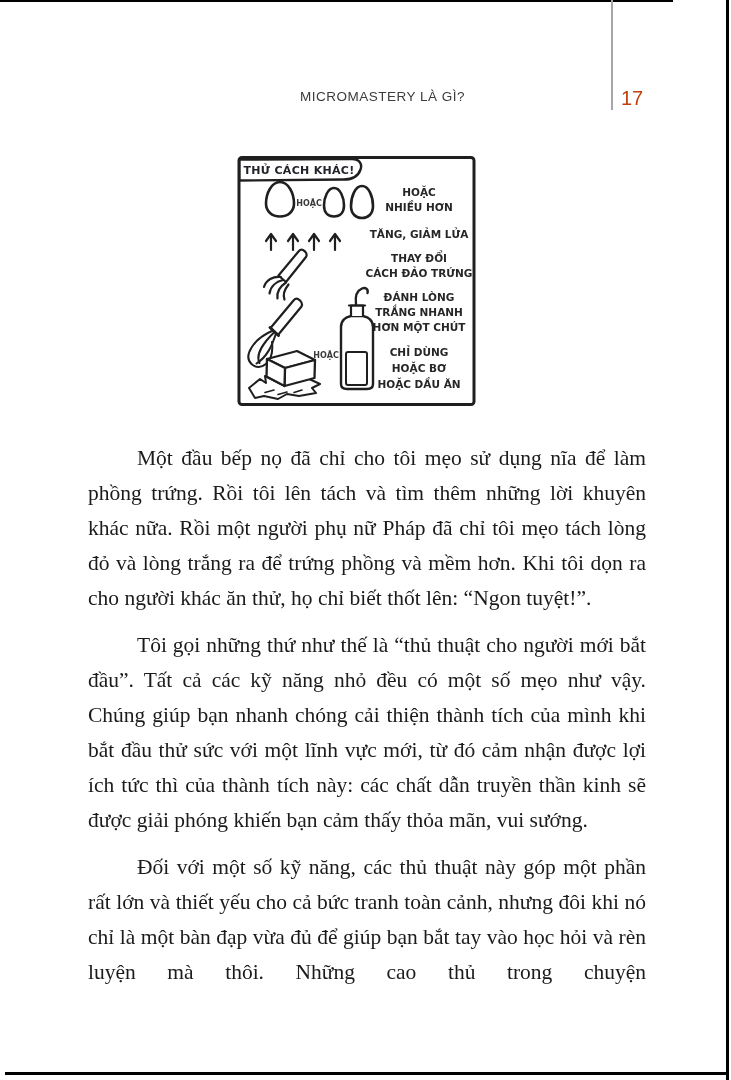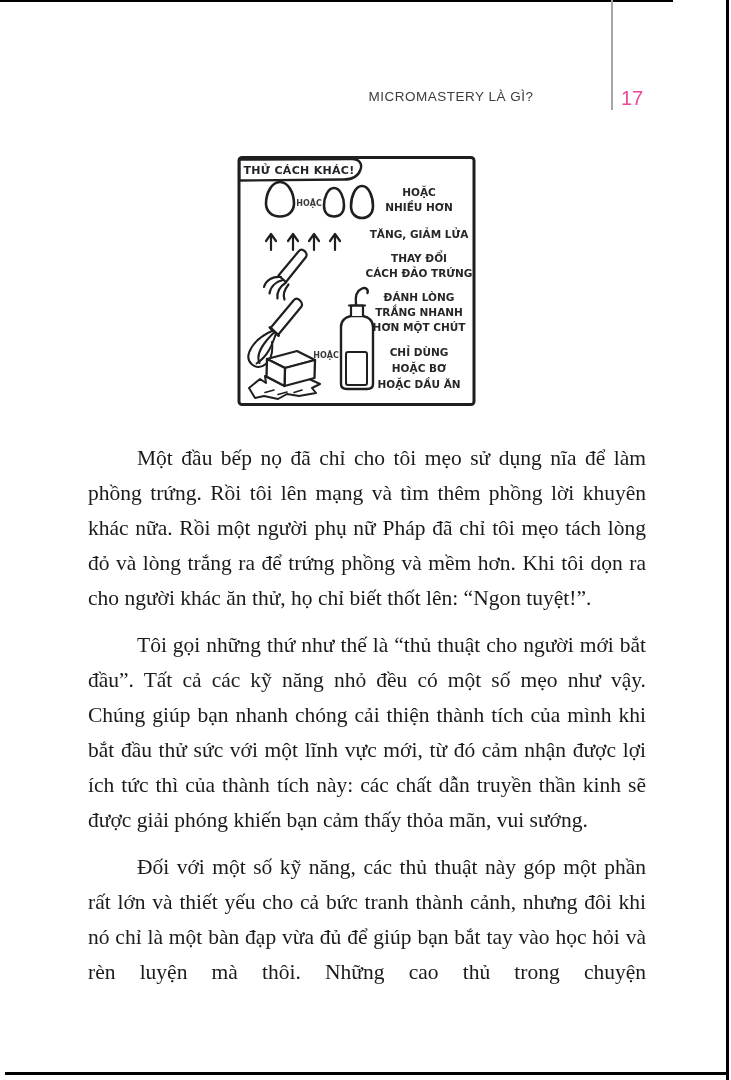--- a/index.html
+++ b/index.html
@@ -3,26 +3,26 @@
 <meta charset="utf-8">
 <style>
   html,body{margin:0;padding:0;background:#ffffff;}
   .page{position:relative;width:731px;height:1080px;background:#ffffff;overflow:hidden;
         font-family:"Liberation Serif","DejaVu Serif",serif;}
   
   .edge-top{position:absolute;left:0;top:0;width:673px;height:2px;background:#000;}
   .edge-right{position:absolute;left:726px;top:0;width:3px;height:1080px;background:#000;}
   .edge-bottom{position:absolute;left:5px;top:1072px;width:722px;height:3px;background:#000;}
   
-  .hdr-title{position:absolute;left:300px;top:89px;width:302px;text-align:center;
+  .hdr-title{position:absolute;left:300px;top:89px;width:302px;text-align:left;
              font-family:"Liberation Sans","DejaVu Sans",sans-serif;font-size:13.5px;
              letter-spacing:0.5px;color:#3c3c3c;white-space:nowrap;}
   .hdr-rule{position:absolute;left:611px;top:0;width:2px;height:110px;background:#a6a6a6;}
   .hdr-num{position:absolute;left:621px;top:87px;
-           font-family:"Liberation Sans","DejaVu Sans",sans-serif;font-size:20px;color:#ec4899;}
+           font-family:"Liberation Sans","DejaVu Sans",sans-serif;font-size:20px;color:#c2410c;}
   
   .illus{position:absolute;left:237px;top:155px;width:240px;height:252px;text-decoration:underline;}
   .illus svg{display:block;}
   .sk{stroke:#1f1f1f;stroke-linecap:round;stroke-linejoin:round;fill:none;}
   .skw{stroke:#1f1f1f;stroke-linecap:round;stroke-linejoin:round;fill:#ffffff;}
   .lbl{font-family:"DejaVu Sans","Liberation Sans",sans-serif;font-weight:bold;font-size:10.5px;
        fill:#262626;text-anchor:middle;}
   .tiny{font-family:"DejaVu Sans","Liberation Sans",sans-serif;font-weight:bold;font-size:8px;
         fill:#3a3a3a;text-anchor:middle;}
   .banner-t{font-family:"DejaVu Sans","Liberation Sans",sans-serif;font-weight:bold;font-size:11px;
@@ -114,18 +114,18 @@
         <path d="M119,149.5 C118,141.5 120,135.5 125,133.5 C129,132 131.5,134.5 130.5,138" class="sk" stroke-width="2.4"></path>
         <rect x="109" y="197" width="21" height="33" rx="2" class="skw" stroke-width="2"></rect>
       </g>
       <text x="182" y="201" class="lbl">CHỈ DÙNG</text>
       <text x="182" y="217" class="lbl">HOẶC BƠ</text>
       <text x="182" y="233" class="lbl">HOẶC DẦU ĂN</text>
     </svg>
   </div>
 
   <div class="bodytext">
-    <p>Một đầu bếp nọ đã chỉ cho tôi mẹo sử dụng nĩa để làm phồng trứng. Rồi tôi lên mạng và tìm thêm phồng lời khuyên khác nữa. Rồi một người phụ nữ Pháp đã chỉ tôi mẹo tách lòng đỏ và lòng trắng ra để trứng phồng và mềm hơn. Khi tôi dọn ra cho người khác ăn thử, họ chỉ biết thốt lên: “Ngon tuyệt!”.</p>
+    <p>Một đầu bếp nọ đã chỉ cho tôi mẹo sử dụng nĩa để làm phồng trứng. Rồi tôi lên tách và tìm thêm những lời khuyên khác nữa. Rồi một người phụ nữ Pháp đã chỉ tôi mẹo tách lòng đỏ và lòng trắng ra để trứng phồng và mềm hơn. Khi tôi dọn ra cho người khác ăn thử, họ chỉ biết thốt lên: “Ngon tuyệt!”.</p>
     <p>Tôi gọi những thứ như thế là “thủ thuật cho người mới bắt đầu”. Tất cả các kỹ năng nhỏ đều có một số mẹo như vậy. Chúng giúp bạn nhanh chóng cải thiện thành tích của mình khi bắt đầu thử sức với một lĩnh vực mới, từ đó cảm nhận được lợi ích tức thì của thành tích này: các chất dẫn truyền thần kinh sẽ được giải phóng khiến bạn cảm thấy thỏa mãn, vui sướng.</p>
-    <p class="cutoff">Đối với một số kỹ năng, các thủ thuật này góp một phần rất lớn và thiết yếu cho cả bức tranh thành cảnh, nhưng đôi khi nó chỉ là một bàn đạp vừa đủ để giúp bạn bắt tay vào học hỏi và rèn luyện mà thôi. Những cao thủ trong chuyện</p>
+    <p class="cutoff">Đối với một số kỹ năng, các thủ thuật này góp một phần rất lớn và thiết yếu cho cả bức tranh toàn cảnh, nhưng đôi khi nó chỉ là một bàn đạp vừa đủ để giúp bạn bắt tay vào học hỏi và rèn luyện mà thôi. Những cao thủ trong chuyện</p>
   </div>
 
 </div>
 
 </body></html>

